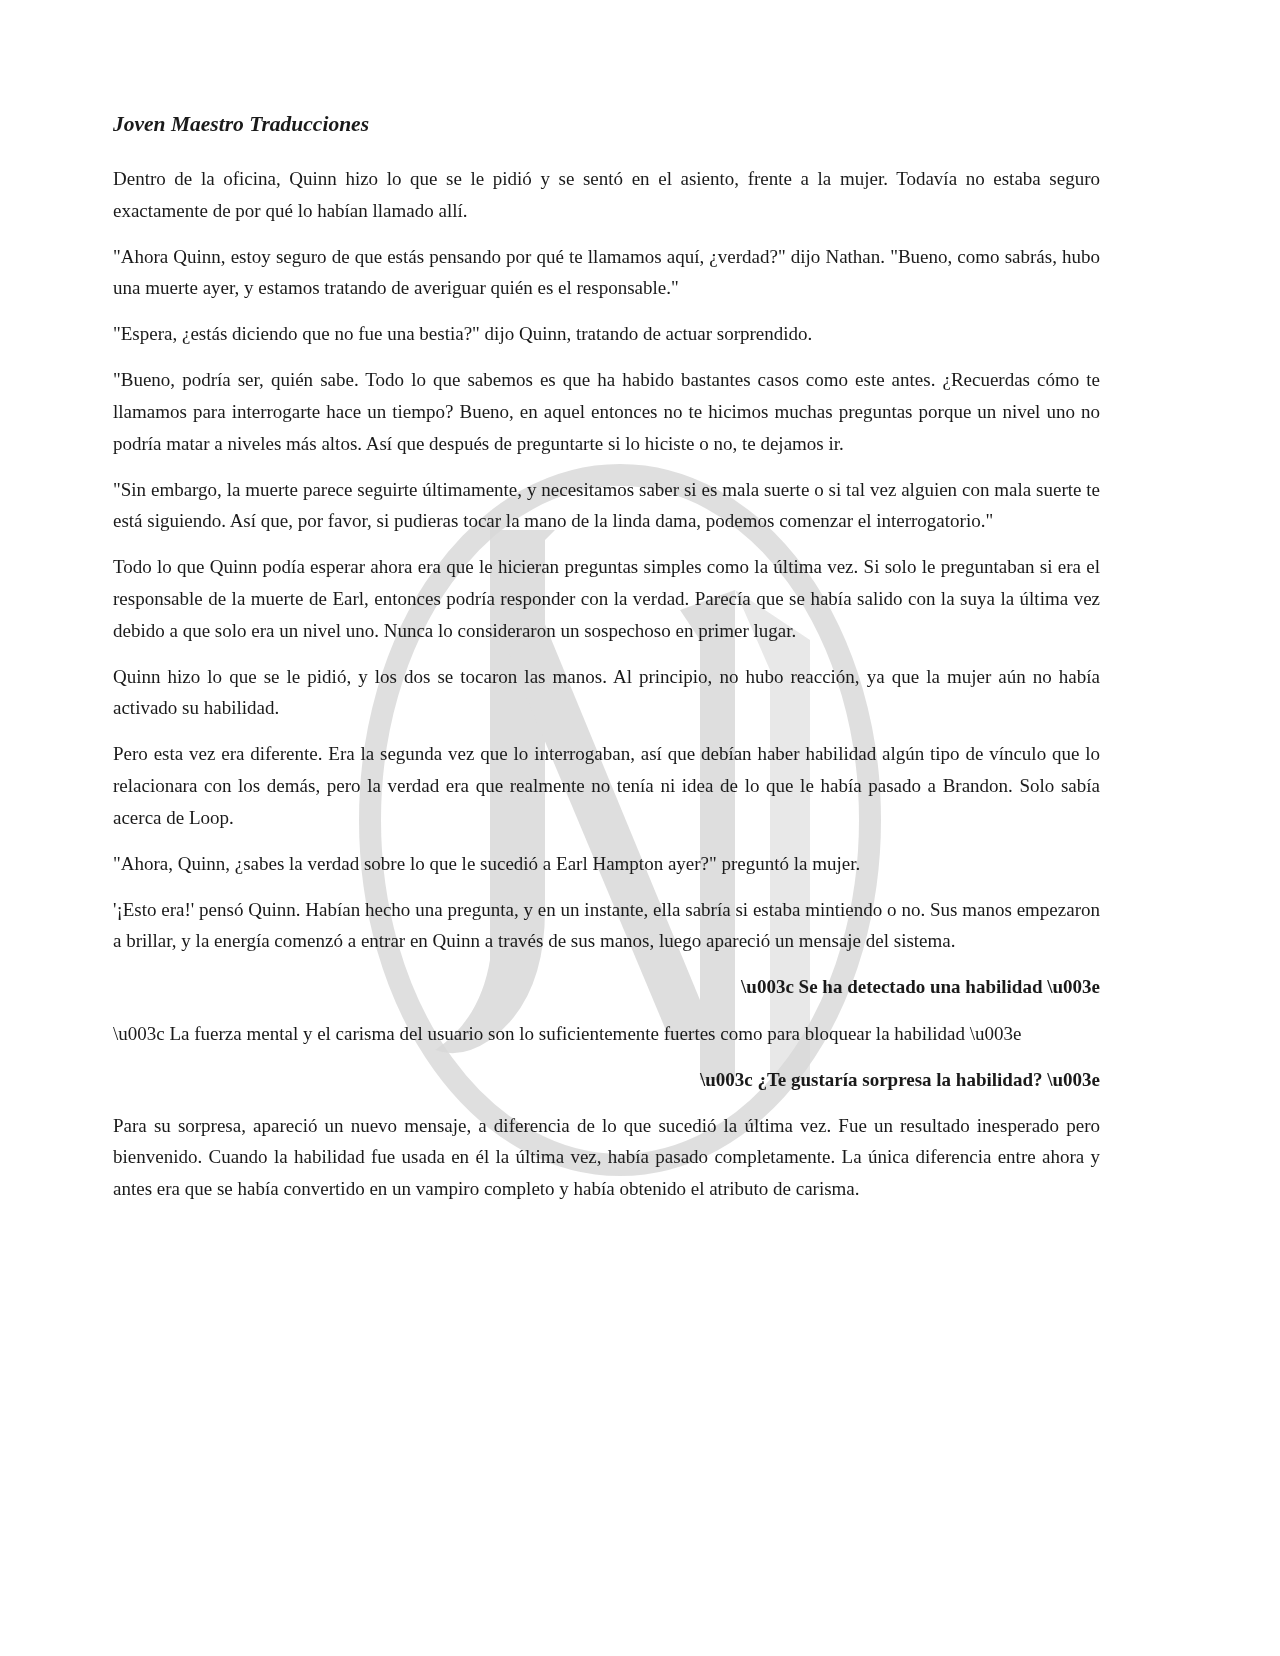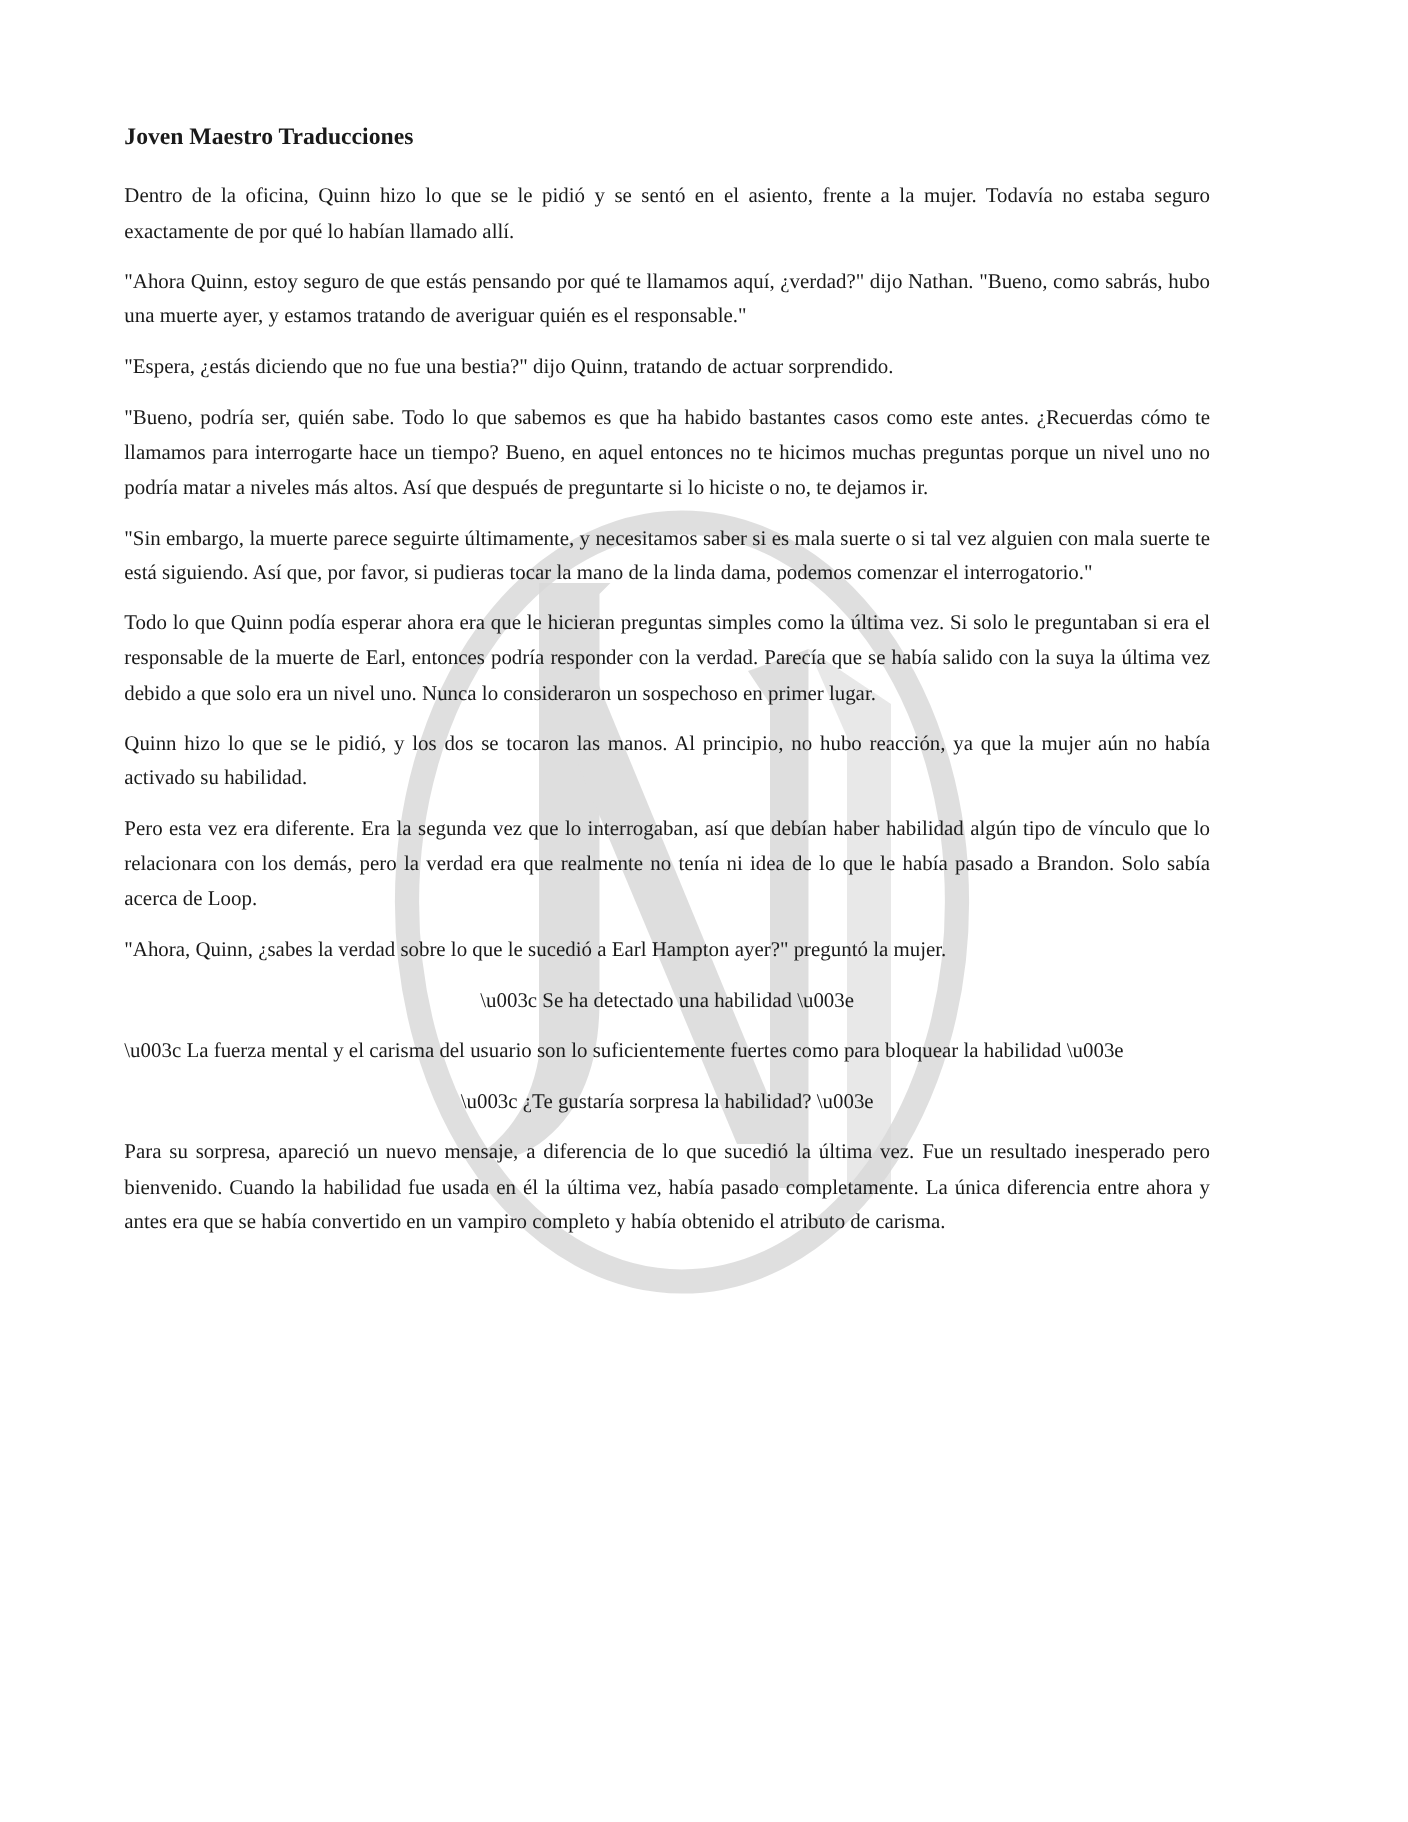--- a/index.html
+++ b/index.html
@@ -10,28 +10,28 @@
     color: #1a1a1a;
   }
   .watermark {
     position: absolute; left: 340px; top: 440px; width: 560px; height: 760px;
     pointer-events: none; z-index: 0;
   }
   .page {
     position: absolute; left: 113px; top: 108px; width: 987px; z-index: 1;
   }
   .title {
-    font-weight: bold; font-size: 21.5px; line-height: 32px;
+    font-weight: bold; font-style: italic; font-size: 21.5px; line-height: 32px;
     margin: 0 0 23px 0;
   }
   p.para {
     font-size: 19px; line-height: 31.6px; margin: 0 0 14.5px 0;
     text-align: justify;
   }
-  p.para.left { text-align: center; }
+  p.para.left { text-align: right; font-weight: bold; }
 </style>
 </head>
 <body>
 
 <svg class="watermark" viewBox="0 0 560 760" xmlns="http://www.w3.org/2000/svg">
   <g fill="none" stroke="#d9d9d9" opacity="0.85">
     <ellipse cx="280" cy="380" rx="250" ry="345" stroke-width="22"></ellipse>
   </g>
   <g fill="#d9d9d9" opacity="0.85">
 
@@ -48,17 +48,18 @@
   <div class="title">Joven Maestro Traducciones</div>
   <p class="para">Dentro de la oficina, Quinn hizo lo que se le pidió y se sentó en el asiento, frente a la mujer. Todavía no estaba seguro exactamente de por qué lo habían llamado allí.</p>
   <p class="para">"Ahora Quinn, estoy seguro de que estás pensando por qué te llamamos aquí, ¿verdad?" dijo Nathan. "Bueno, como sabrás, hubo una muerte ayer, y estamos tratando de averiguar quién es el responsable."</p>
   <p class="para">"Espera, ¿estás diciendo que no fue una bestia?" dijo Quinn, tratando de actuar sorprendido.</p>
   <p class="para">"Bueno, podría ser, quién sabe. Todo lo que sabemos es que ha habido bastantes casos como este antes. ¿Recuerdas cómo te llamamos para interrogarte hace un tiempo? Bueno, en aquel entonces no te hicimos muchas preguntas porque un nivel uno no podría matar a niveles más altos. Así que después de preguntarte si lo hiciste o no, te dejamos ir.</p>
   <p class="para">"Sin embargo, la muerte parece seguirte últimamente, y necesitamos saber si es mala suerte o si tal vez alguien con mala suerte te está siguiendo. Así que, por favor, si pudieras tocar la mano de la linda dama, podemos comenzar el interrogatorio."</p>
   <p class="para">Todo lo que Quinn podía esperar ahora era que le hicieran preguntas simples como la última vez. Si solo le preguntaban si era el responsable de la muerte de Earl, entonces podría responder con la verdad. Parecía que se había salido con la suya la última vez debido a que solo era un nivel uno. Nunca lo consideraron un sospechoso en primer lugar.</p>
   <p class="para">Quinn hizo lo que se le pidió, y los dos se tocaron las manos. Al principio, no hubo reacción, ya que la mujer aún no había activado su habilidad.</p>
   <p class="para">Pero esta vez era diferente. Era la segunda vez que lo interrogaban, así que debían haber habilidad algún tipo de vínculo que lo relacionara con los demás, pero la verdad era que realmente no tenía ni idea de lo que le había pasado a Brandon. Solo sabía acerca de Loop.</p>
   <p class="para">"Ahora, Quinn, ¿sabes la verdad sobre lo que le sucedió a Earl Hampton ayer?" preguntó la mujer.</p>
+  <p class="para">'¡Esto era!' pensó Quinn. Habían hecho una pregunta, y en un instante, ella sabría si estaba mintiendo o no. Sus manos empezaron a brillar, y la energía comenzó a entrar en Quinn a través de sus manos, luego apareció un mensaje del sistema.</p>
   <p class="para left">\u003c Se ha detectado una habilidad \u003e</p>
   <p class="para">\u003c La fuerza mental y el carisma del usuario son lo suficientemente fuertes como para bloquear la habilidad \u003e</p>
   <p class="para left">\u003c ¿Te gustaría sorpresa la habilidad? \u003e</p>
   <p class="para">Para su sorpresa, apareció un nuevo mensaje, a diferencia de lo que sucedió la última vez. Fue un resultado inesperado pero bienvenido. Cuando la habilidad fue usada en él la última vez, había pasado completamente. La única diferencia entre ahora y antes era que se había convertido en un vampiro completo y había obtenido el atributo de carisma.</p>
 </div>
 
 </body></html>

